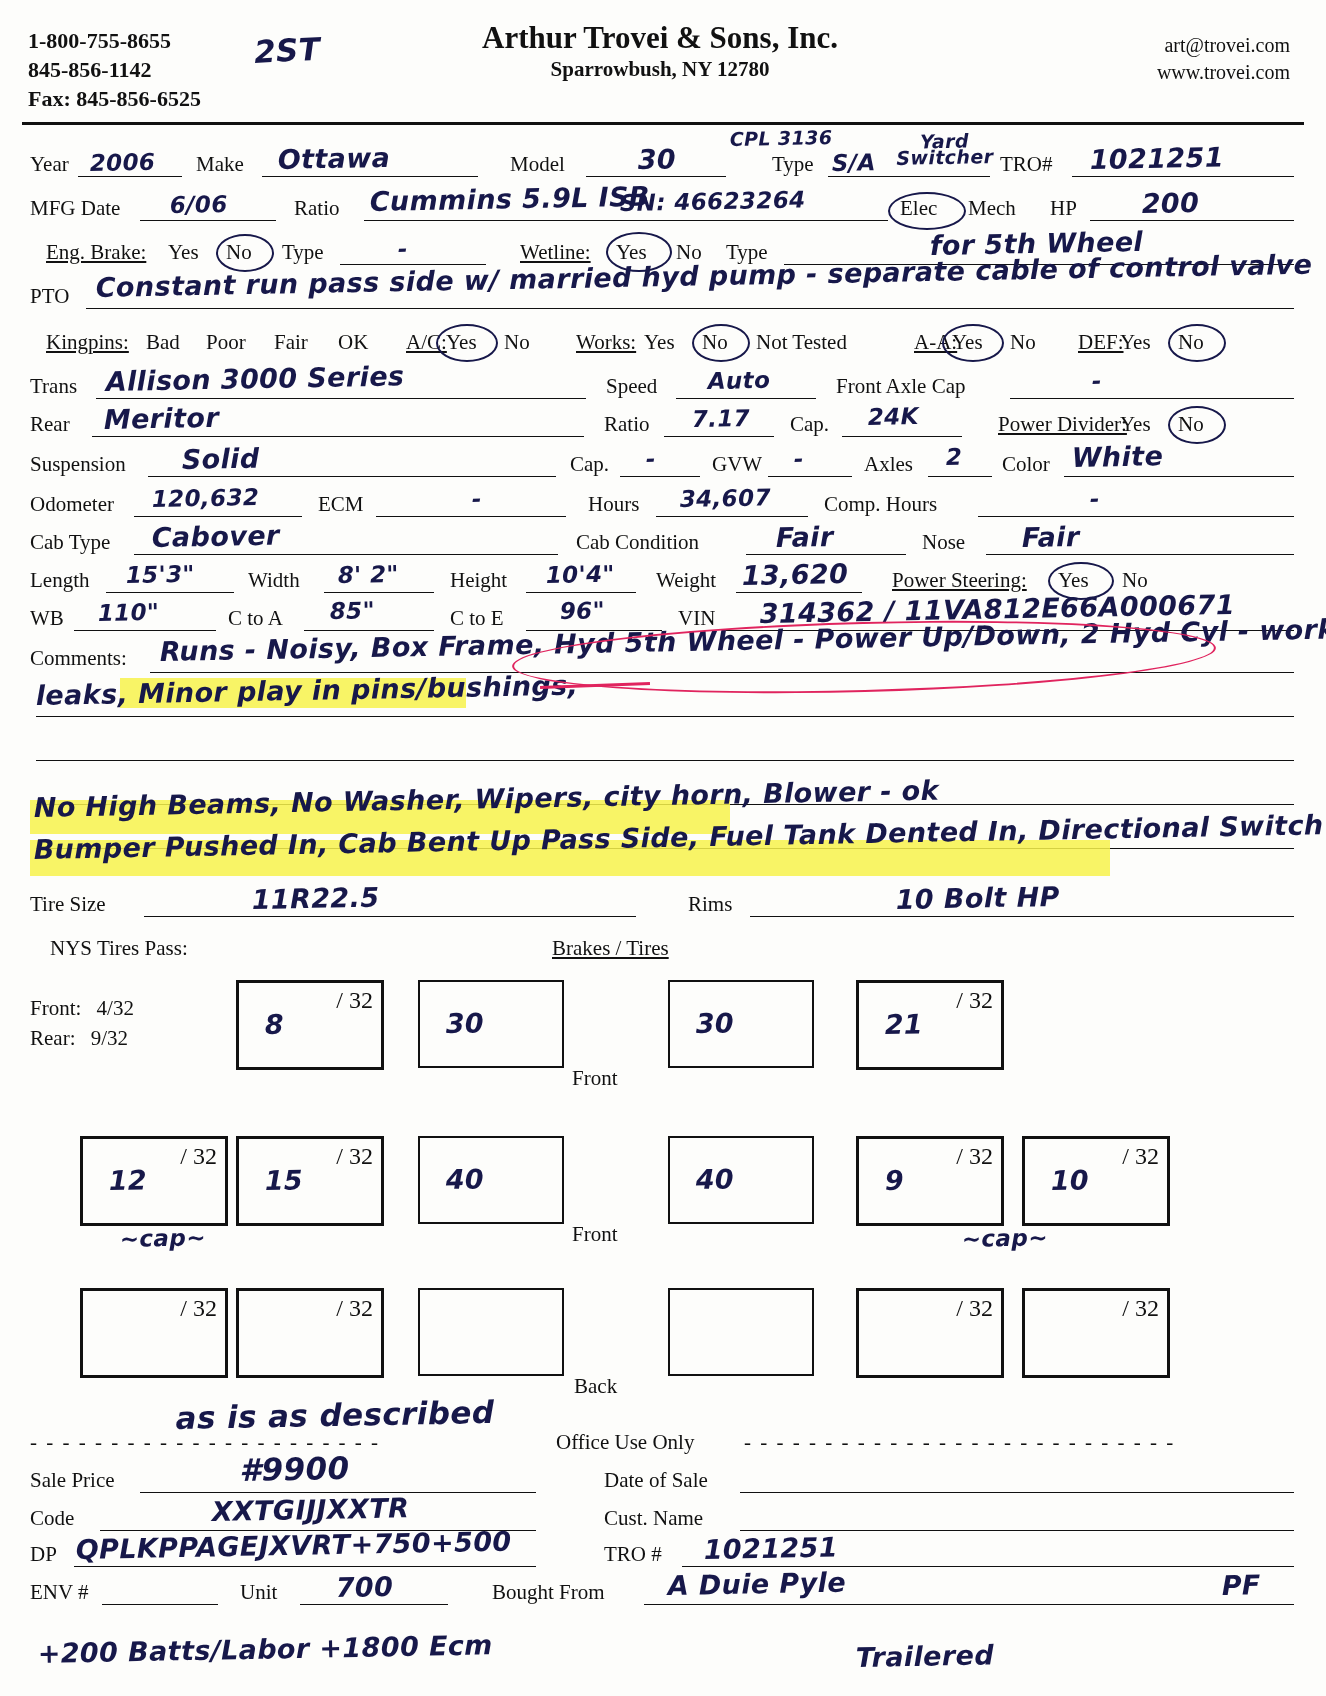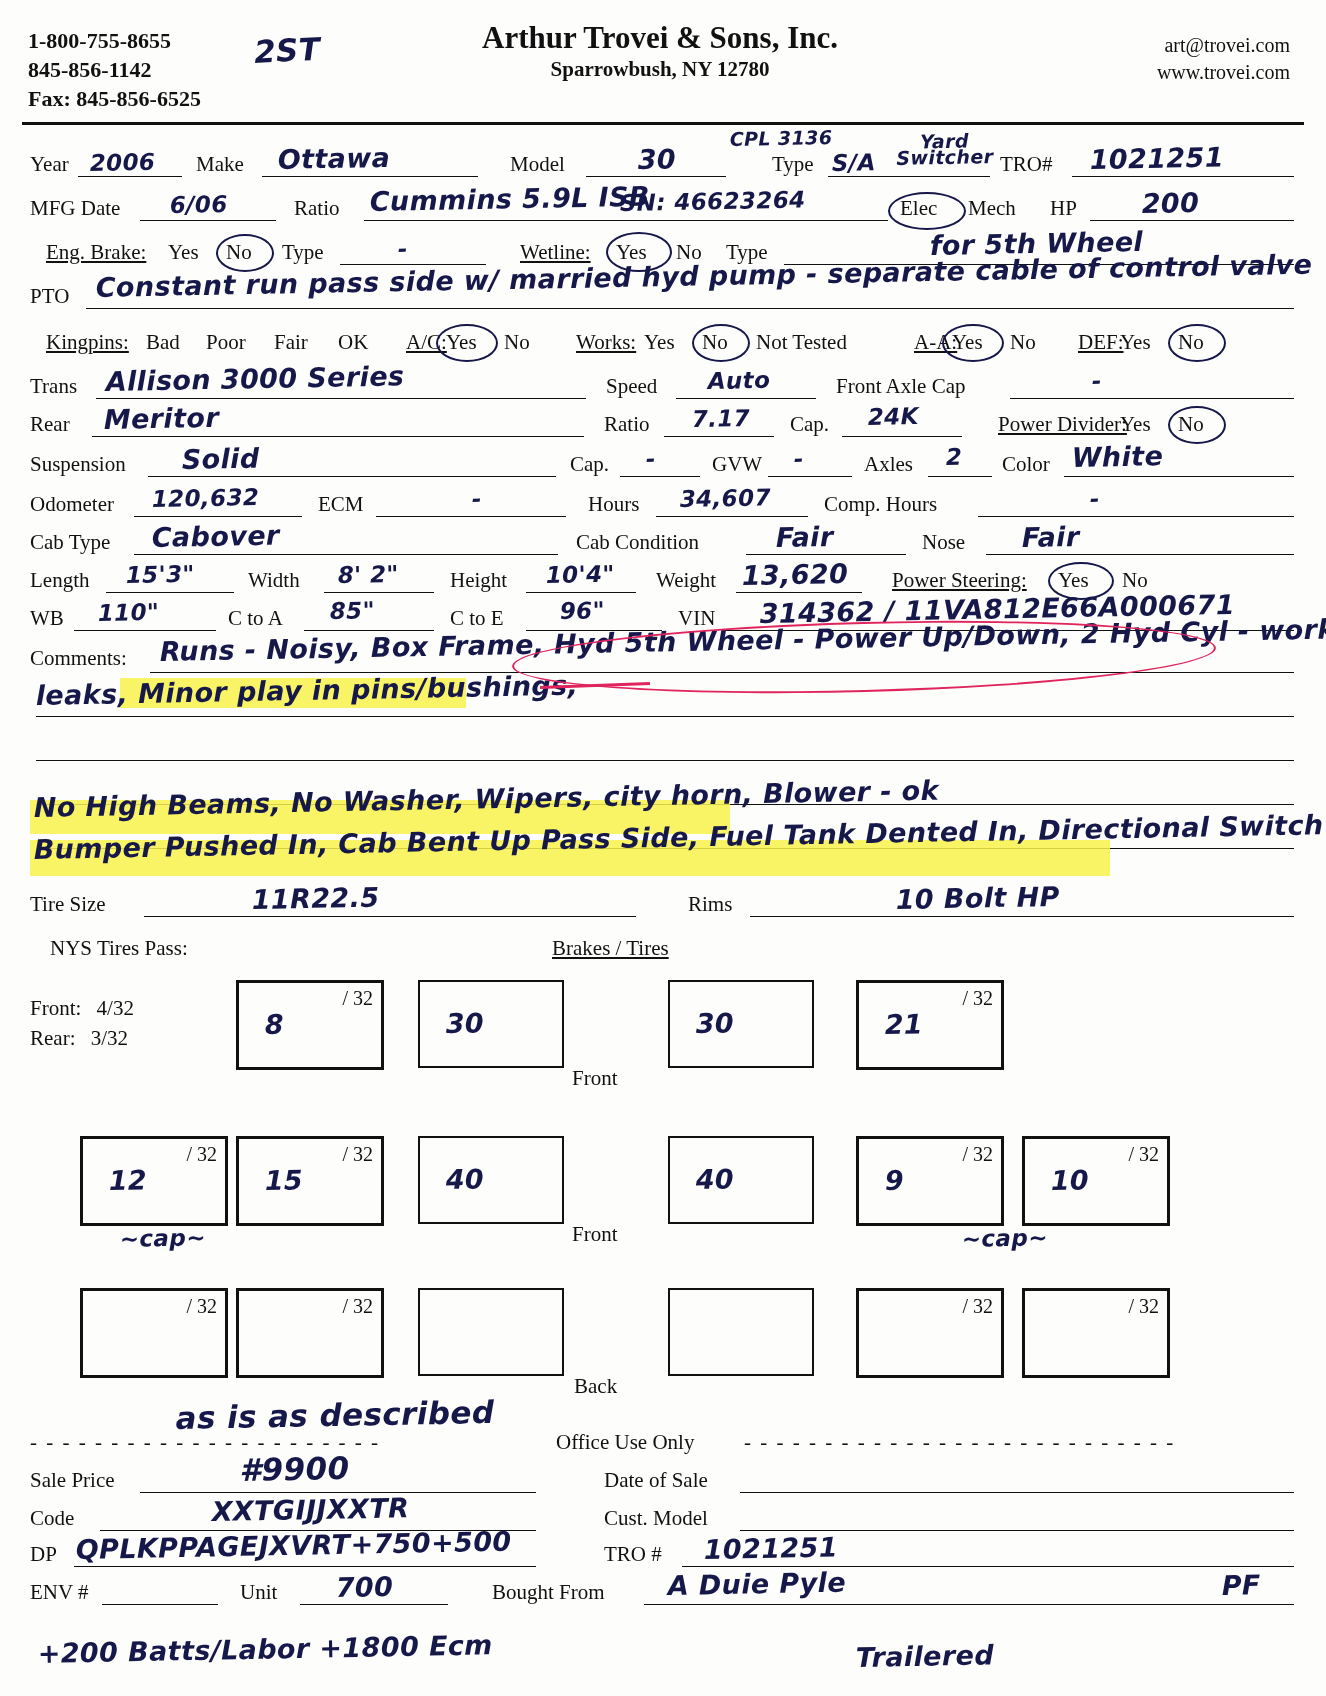--- a/index.html
+++ b/index.html
@@ -39,21 +39,21 @@
   .abs{position:absolute;}
   .line{position:absolute;border-bottom:1.6px solid #111;}
   .rule{position:absolute;background:#111;}
 
   .ellipse{position:absolute;border:2.2px solid #17184a;border-radius:50%;}
   .circle-red{position:absolute;border:2.4px solid #e0245e;border-radius:50%;}
   .hl{position:absolute;background:#f7f24b;opacity:.85;}
 
   .box{position:absolute;border:2px solid #111;background:transparent;}
   .box.thick{border-width:3.4px;}
-  .box .frac{position:absolute;right:8px;top:4px;font-family:"Liberation Serif",serif;font-size:20px;}
+  .box .frac{position:absolute;right:8px;top:4px;font-family:"Liberation Serif",serif;font-size:24px;}
   .box .val{position:absolute;left:26px;top:26px;}
 
   .u{ text-decoration:underline;margin-left:16px; }
 </style>
 </head>
 <body>
 
 <div class="page">
 
   <div class="abs hdr-contact" style="left:28px;top:26px;">
@@ -309,21 +309,21 @@
 
   <div class="abs p" style="left:30px;top:936px;margin-left:20px;">NYS Tires Pass:</div>
   <div class="abs p u" style="left:536px;top:936px;">Brakes / Tires</div>
 
   <div class="abs p" style="left:30px;top:996px;">
     <span>Front:</span>
     <span style="margin-left:10px;">4/32</span>
   </div>
   <div class="abs p" style="left:30px;top:1026px;">
     <span>Rear:</span>
-    <span style="margin-left:10px;">3/32</span>
+    <span style="margin-left:10px;">9/32</span>
   </div>
 
   <div class="box thick" style="left:236px;top:980px;width:142px;height:84px;">
     <span class="frac p">/ 32</span>
     <span class="val h lg">8</span>
   </div>
   <div class="box" style="left:418px;top:980px;width:142px;height:84px;">
     <span class="frac p"></span>
     <span class="val h lg">30</span>
   </div>
@@ -403,21 +403,21 @@
   <div class="line" style="left:140px;top:1492px;width:396px;"></div>
   <div class="abs h xl" style="left:240px;top:1452px;">#9900</div>
 
   <div class="abs p" style="left:604px;top:1468px;">Date of Sale</div>
   <div class="line" style="left:740px;top:1492px;width:554px;"></div>
 
   <div class="abs p" style="left:30px;top:1506px;">Code</div>
   <div class="line" style="left:100px;top:1530px;width:436px;"></div>
   <div class="abs h lg" style="left:212px;top:1496px;">XXTGIJJXXTR</div>
 
-  <div class="abs p" style="left:604px;top:1506px;">Cust. Model</div>
+  <div class="abs p" style="left:604px;top:1506px;">Cust. Name</div>
   <div class="line" style="left:740px;top:1530px;width:554px;"></div>
 
   <div class="abs p" style="left:30px;top:1542px;">DP</div>
   <div class="line" style="left:74px;top:1566px;width:462px;"></div>
   <div class="abs h lg" style="left:76px;top:1534px;">QPLKPPAGEJXVRT+750+500</div>
 
   <div class="abs p" style="left:604px;top:1542px;">TRO #</div>
   <div class="line" style="left:682px;top:1566px;width:612px;"></div>
   <div class="abs h lg" style="left:704px;top:1534px;">1021251</div>
 

